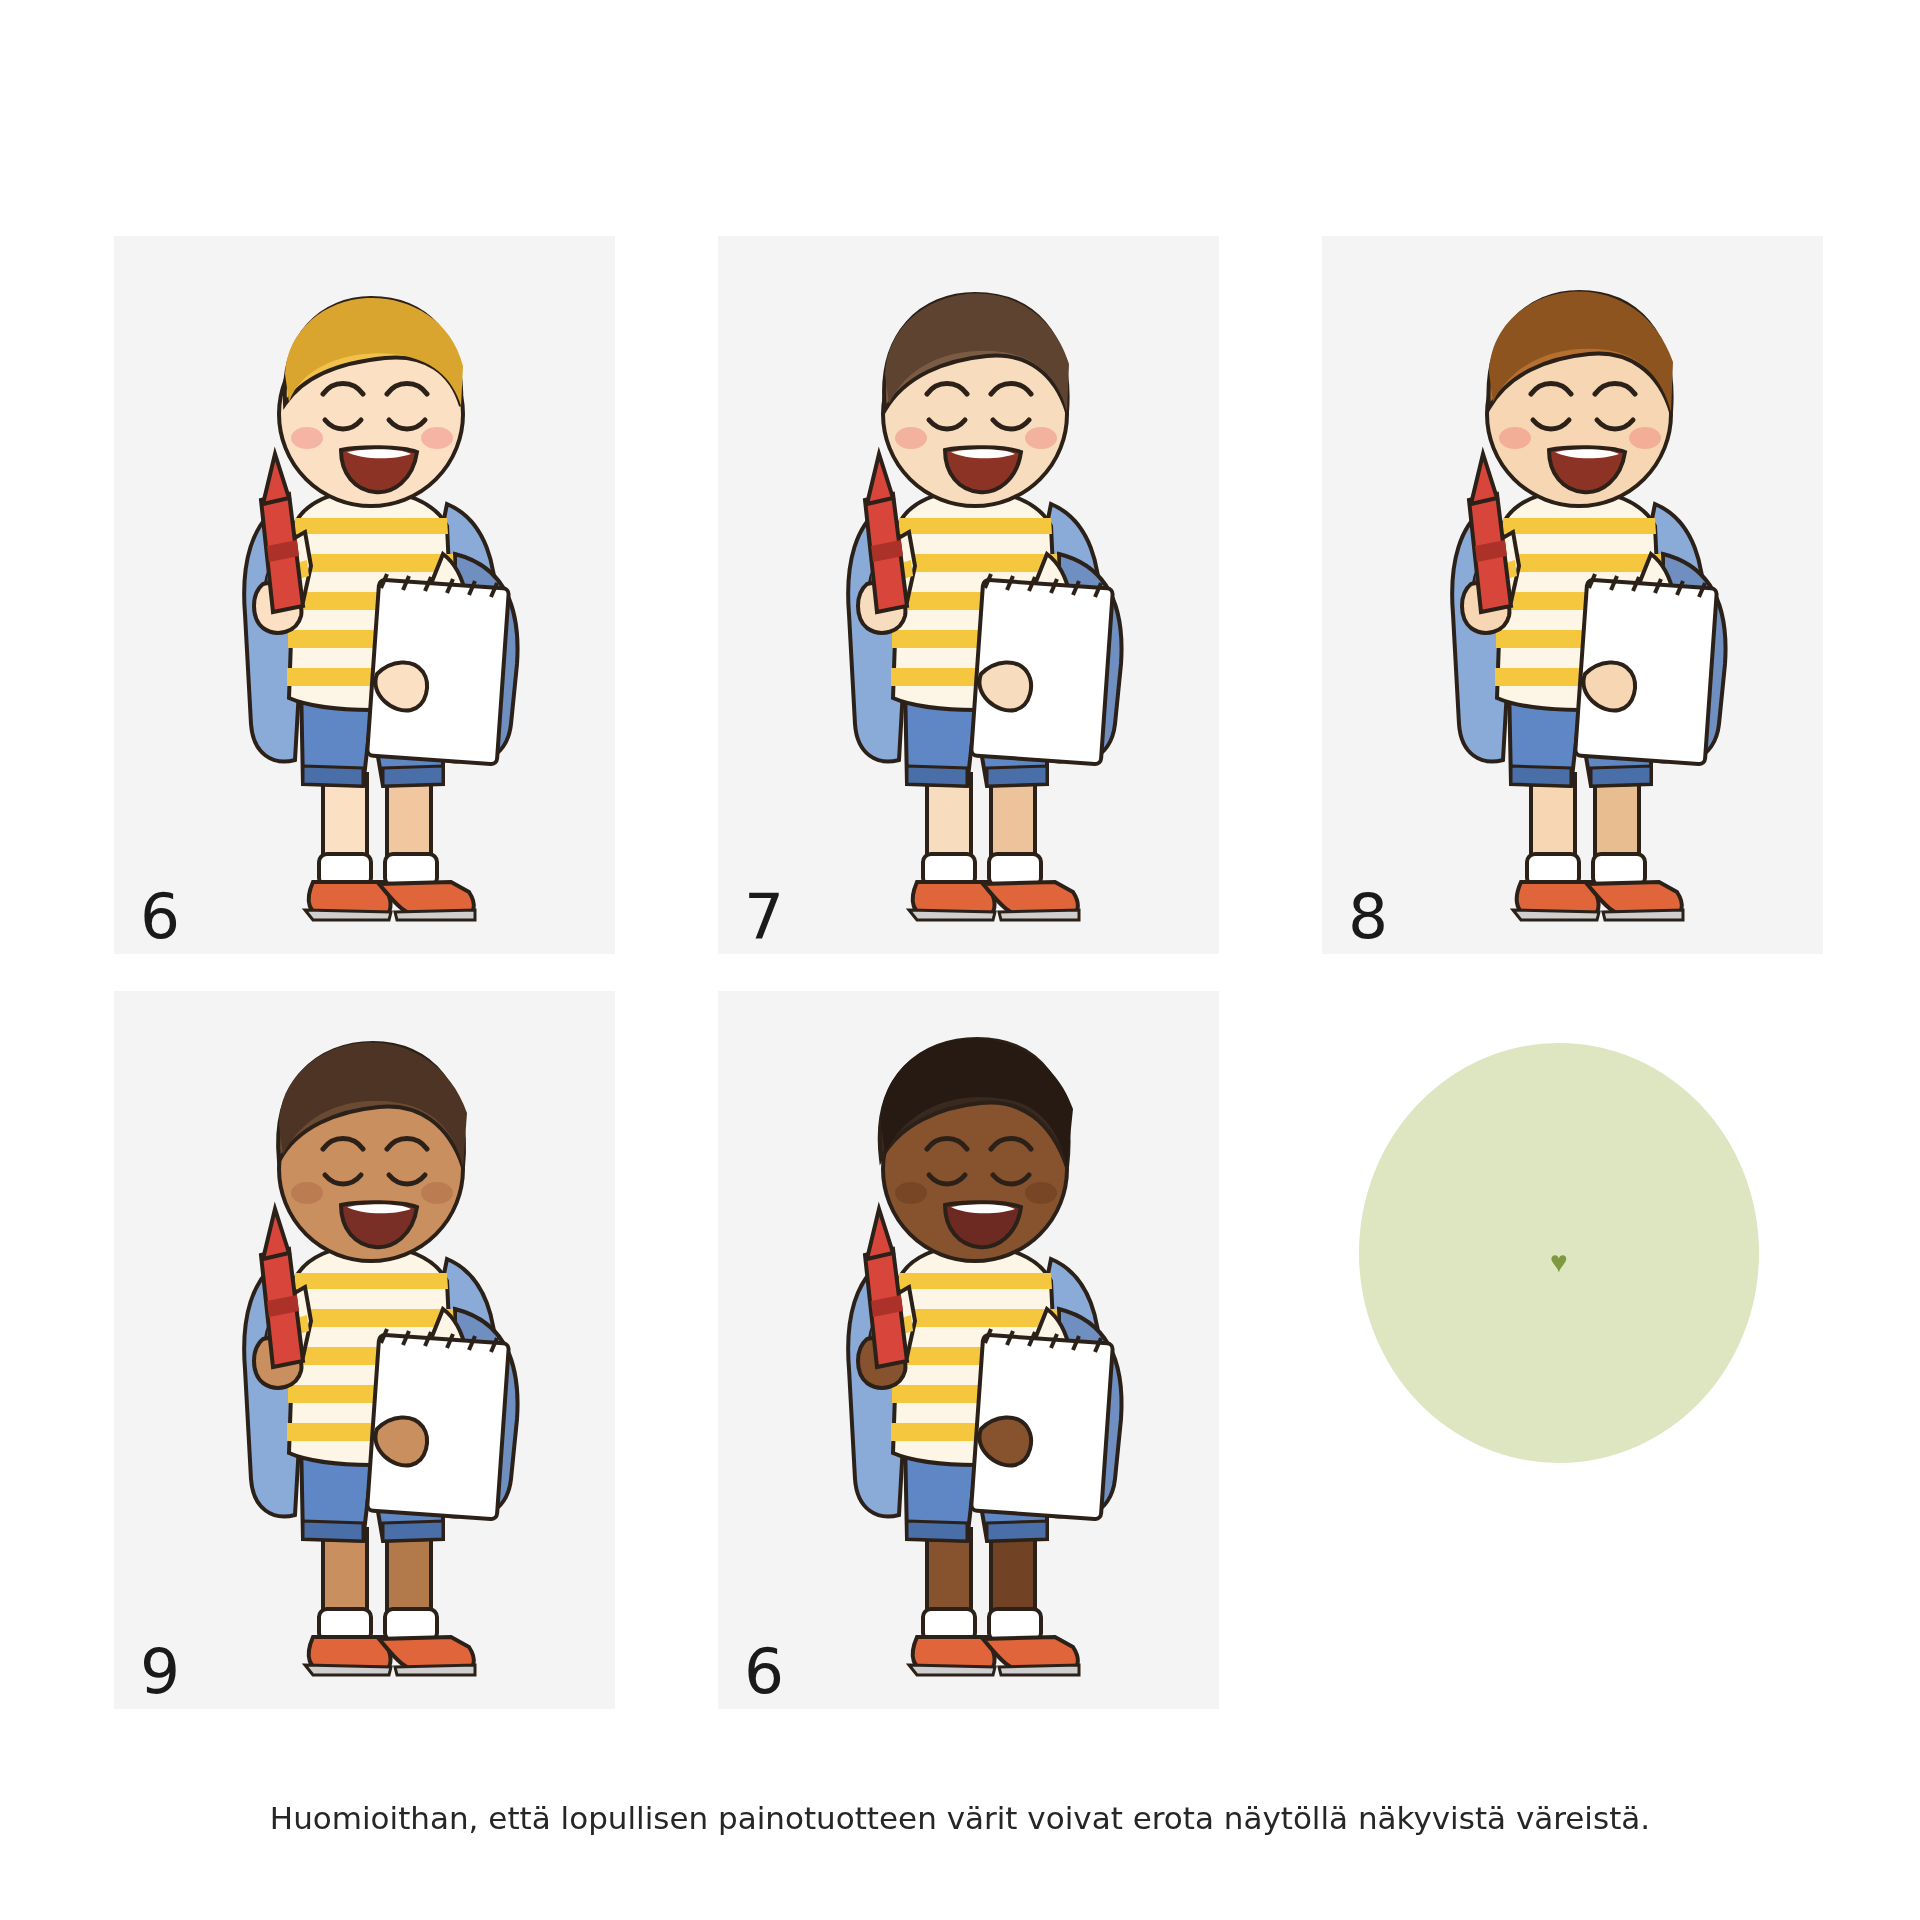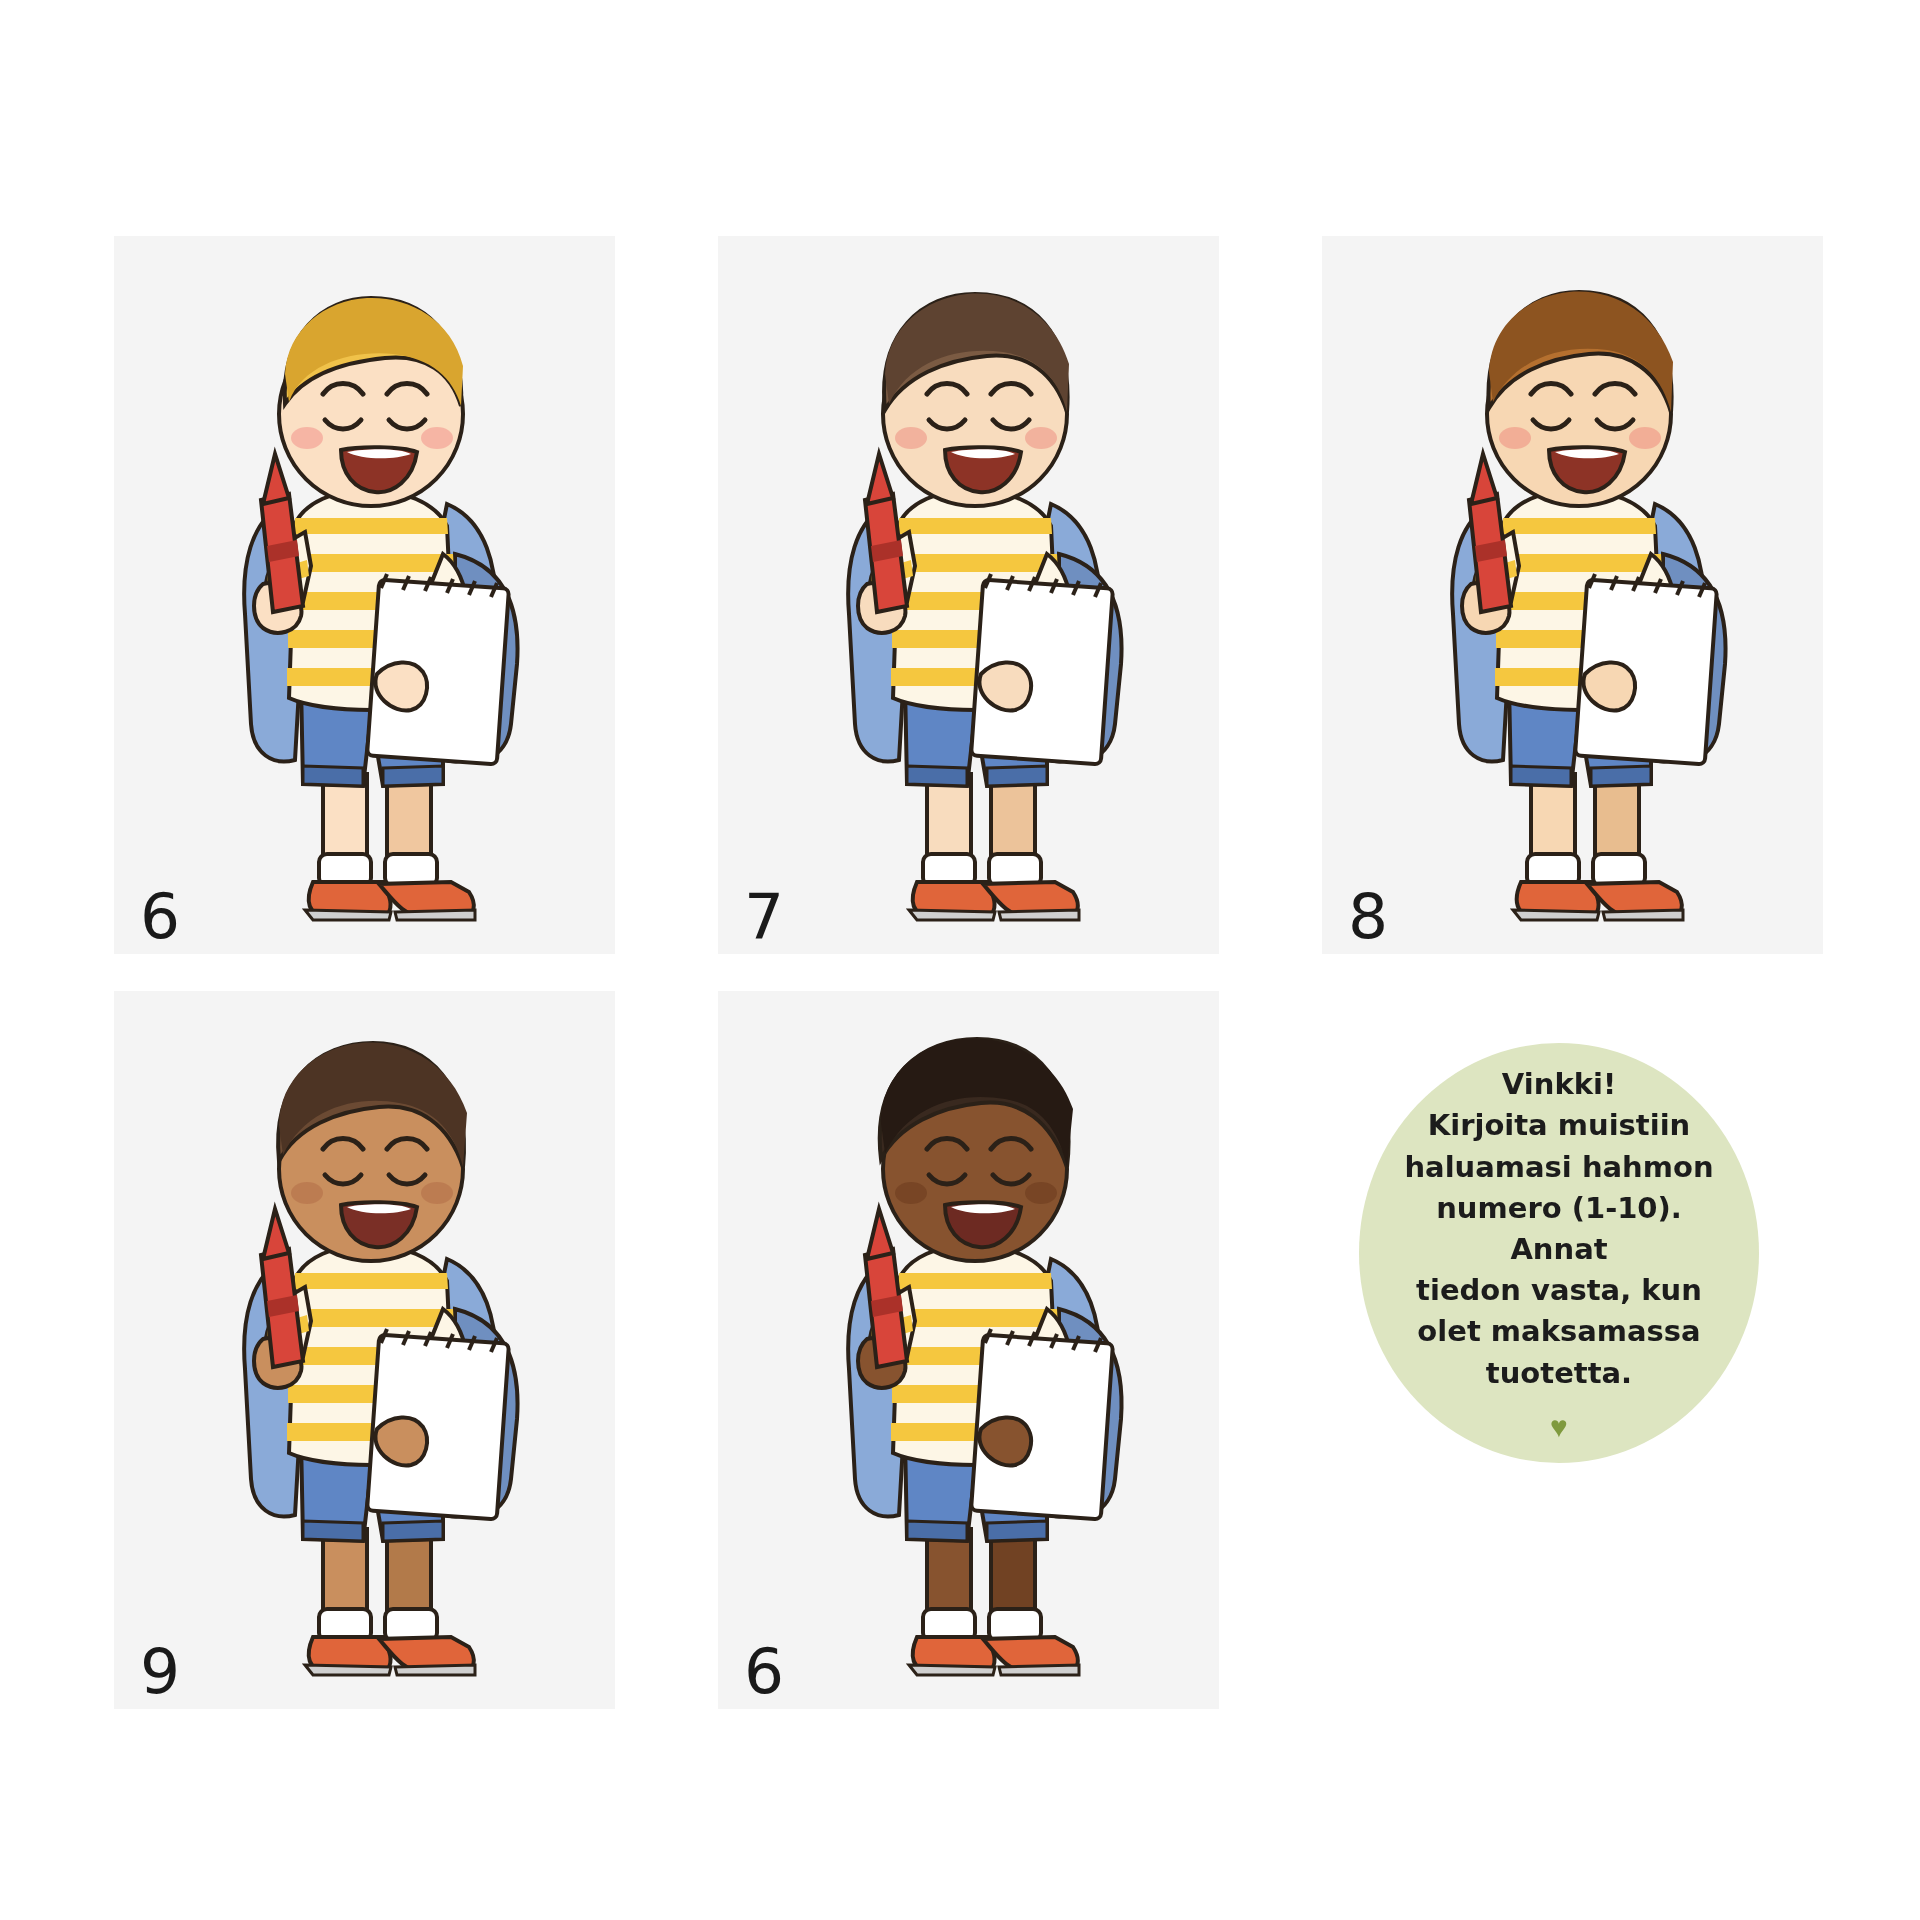--- a/index.html
+++ b/index.html
@@ -435,24 +435,18 @@
             </g>
           </svg>
         </div>
         <div class="card-number">6</div>
       </div>
 
     </div>
   </div>
 
   <div class="tip-bubble">
-    <div class="tip-text">Vinkki!
-Kirjoita muistiin
-haluamasi hahmon
-numero (1-10). Annat
-tiedon vasta, kun
-olet maksamassa
-tuotetta.</div>
     <div class="tip-heart">♥</div>
   </div>
 
+  <div class="footer-note">Huomioithan, että lopullisen painotuotteen värit voivat erota näytöllä näkyvistä väreistä.</div>
 
 </div>
 
 </body></html>

